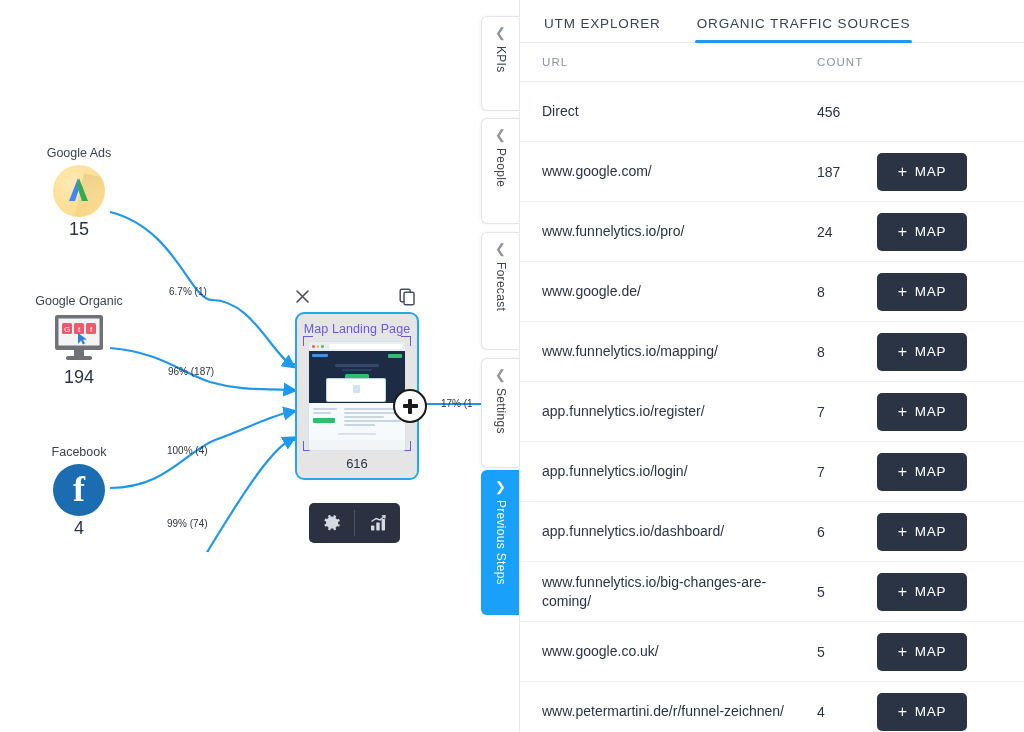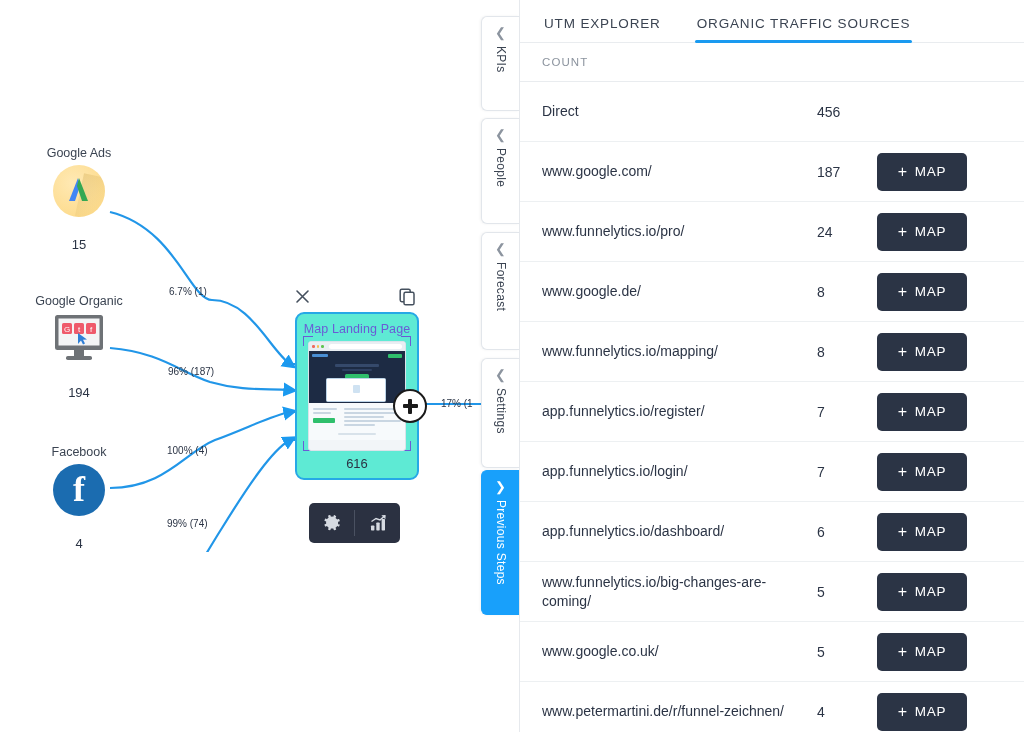--- a/index.html
+++ b/index.html
@@ -11,21 +11,21 @@
   }
   .app{position:relative;width:1024px;height:732px;}
 
   
   .canvas{position:absolute;left:0;top:0;width:519px;height:552px;background:#fff;overflow:hidden;}
   .edges{position:absolute;left:0;top:0;width:519px;height:732px;pointer-events:none;}
 
   .node{position:absolute;text-align:center;width:120px;}
   .node-label{font-size:12.5px;color:#3b4452;margin-bottom:5px;white-space:nowrap;}
   .node-icon{width:52px;height:52px;margin:0 auto;position:relative;}
-  .node-count{font-size:13px;color:#2b3445;margin-top:20px;}
+  .node-count{font-size:18px;color:#2b3445;margin-top:2px;}
 
   
   .ads-circle{width:52px;height:52px;border-radius:50%;background:#ffe3a0;
     background:radial-gradient(circle at 38% 34%, #ffe9b4 0%, #fddc8f 72%, #fbd681 100%);
     position:relative;overflow:hidden;}
   .ads-shadow{position:absolute;left:26px;top:12px;width:40px;height:44px;
     background:linear-gradient(120deg,rgba(200,160,70,.30),rgba(200,160,70,0) 65%);transform:rotate(12deg);}
 
   
   .fb-circle{width:52px;height:52px;border-radius:50%;background:#1b6cb0;position:relative;}
@@ -36,21 +36,21 @@
   .aff-circle{width:52px;height:52px;border-radius:50%;background:#2ba68f;
     background:radial-gradient(circle at 40% 34%, #3cb89f 0%, #27a189 70%, #1f9480 100%);position:relative;}
 
   
   .card-wrap{position:absolute;left:289px;top:286px;width:140px;}
   .card-tools{position:relative;height:26px;}
   .ico-btn{position:absolute;width:20px;height:20px;cursor:pointer;}
   .ico-x{left:5px;top:2px;}
   .ico-copy{right:10px;top:2px;}
 
-  .card{position:relative;width:124px;margin-left:6px;background:#5eead4;
+  .card{position:relative;width:124px;margin-left:6px;background:#e5e5e5;
     border:2.5px solid #26a8e6;border-radius:9px;padding:6px 6px 7px 6px;box-sizing:border-box;}
   .card-title{font-size:12.5px;color:#6a5bd6;text-align:center;margin:2px 0 5px 0;white-space:nowrap;
     font-weight:500;letter-spacing:.1px;}
   .bracket{position:absolute;width:9px;height:9px;border-color:#6a5bd6;border-style:solid;border-width:0;}
   .bk-tl{left:6px;top:22px;border-left-width:1.6px;border-top-width:1.6px;}
   .bk-tr{right:6px;top:22px;border-right-width:1.6px;border-top-width:1.6px;}
   .bk-bl{left:6px;bottom:27px;border-left-width:1.6px;border-bottom-width:1.6px;}
   .bk-br{right:6px;bottom:27px;border-right-width:1.6px;border-bottom-width:1.6px;}
 
   .thumb{width:96px;height:108px;margin:0 auto;background:#f2f5f8;border:1px solid #dbe3ea;
@@ -337,20 +337,21 @@
   </div>
 
   <div class="panel">
 
     <div class="tabs">
       <div class="tab">UTM EXPLORER</div>
       <div class="tab active">ORGANIC TRAFFIC SOURCES</div>
     </div>
 
     <div class="thead">
+      <div class="th url">URL</div>
       <div class="th count">COUNT</div>
     </div>
 
     <div class="rows" id="rows">
         <div class="row">
           <div class="c-url">Direct</div>
           <div class="c-count">456</div>
           <div class="c-act"></div>
         </div>
         <div class="row">

